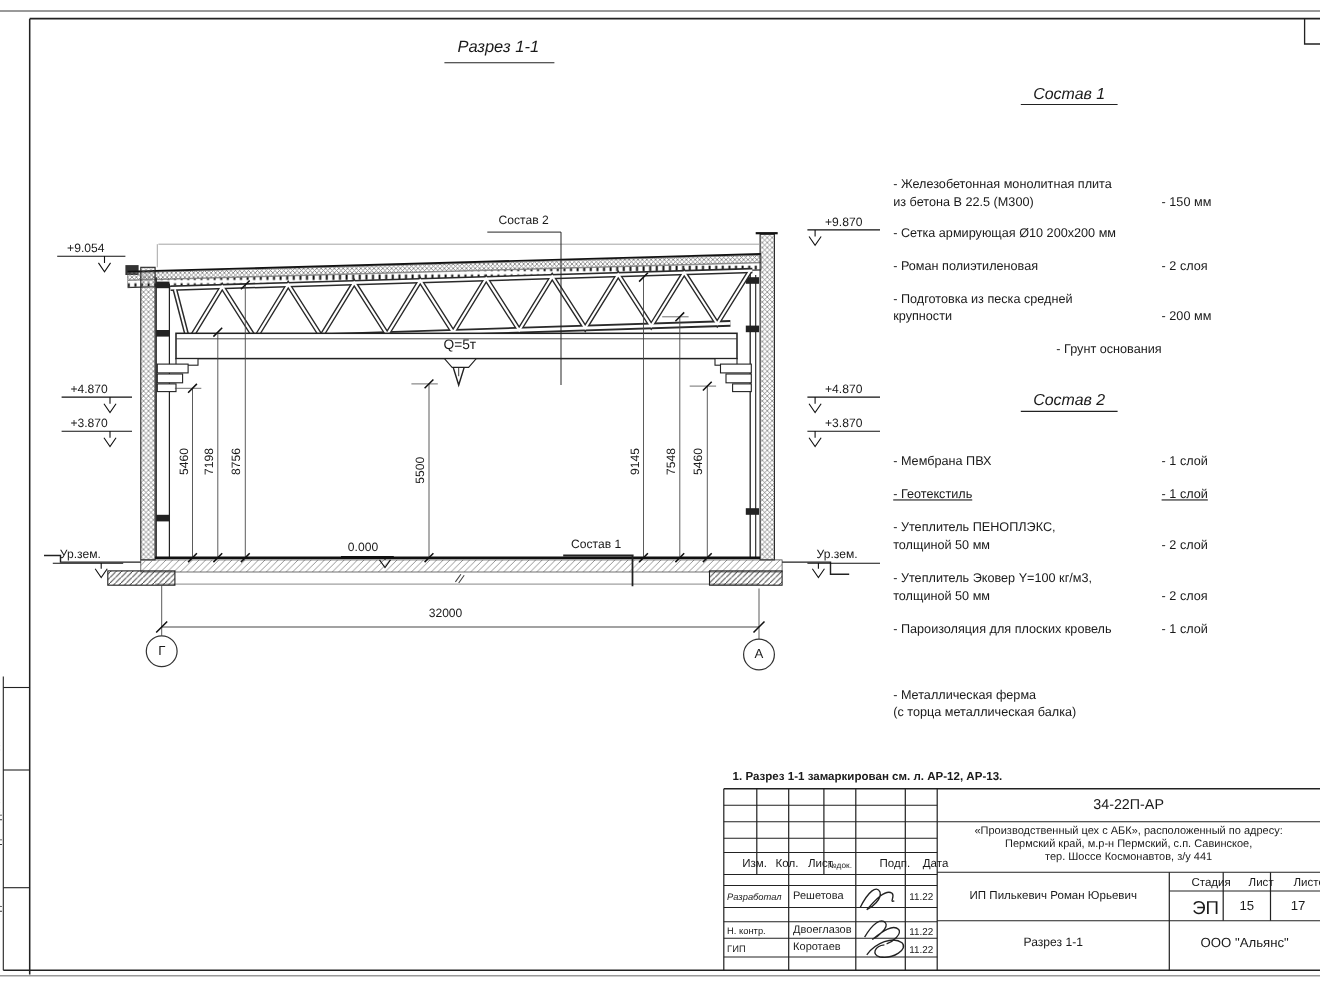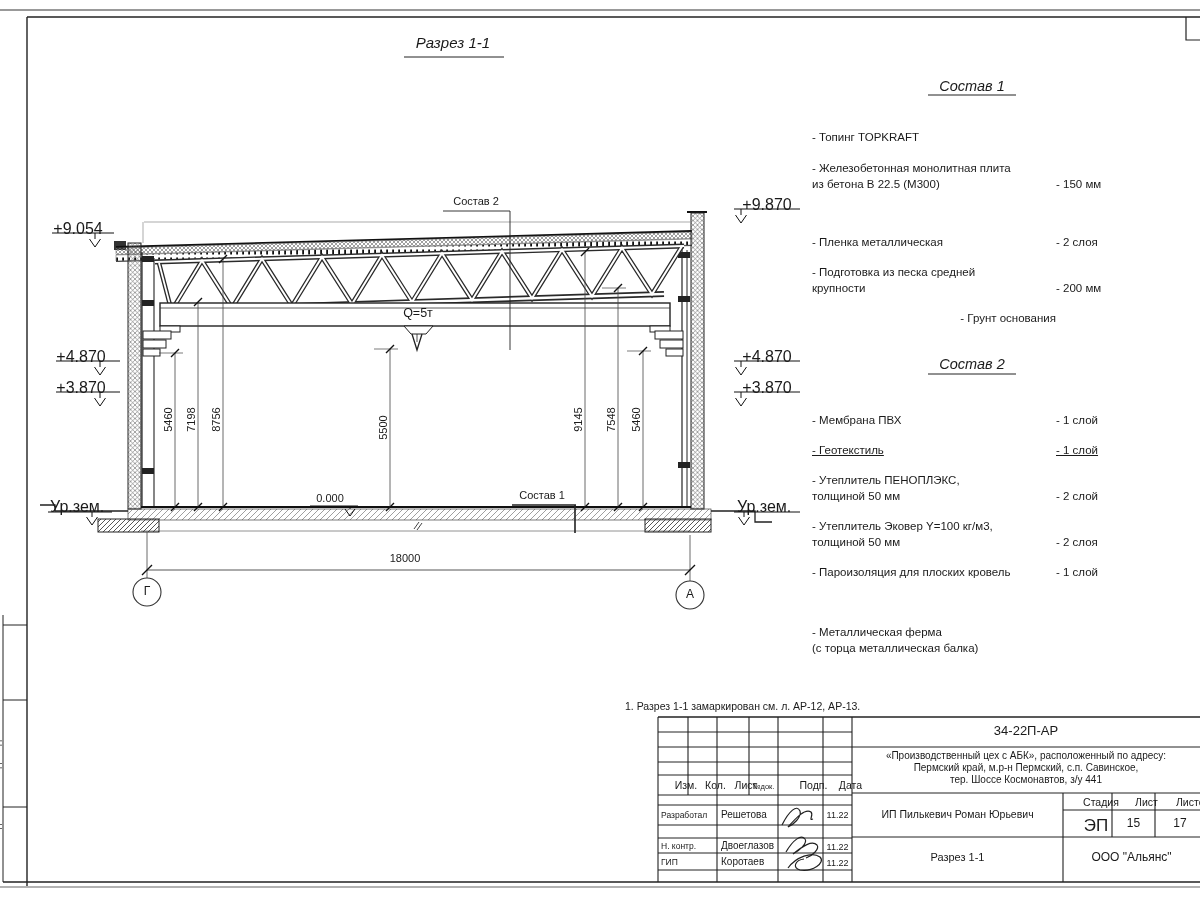--- a/index.html
+++ b/index.html
@@ -5,21 +5,21 @@
   html,body{margin:0;padding:0;background:#fff;width:1200px;height:900px;overflow:hidden;
     font-family:"Liberation Sans","DejaVu Sans",sans-serif;color:#1a1a1a;}
   #sheet{position:relative;width:1200px;height:900px;background:#fff;}
   svg{position:absolute;left:0;top:0;}
   .t{position:absolute;white-space:nowrap;color:#1a1a1a;}
   .c{text-align:center;}
   .ml{white-space:pre-line;}
   .it{font-style:italic;}
   .dimv{position:absolute;width:54px;height:13px;font-size:11px;text-align:center;
         transform:rotate(-90deg);line-height:13px;}
-  .elev{font-size:16px;}
+  .elev{font-size:11px;}
   .row{position:absolute;left:812px;width:296px;display:flex;justify-content:space-between;
        align-items:flex-end;font-size:11.5px;line-height:15.5px;}
   .row .val{width:52px;flex:0 0 52px;text-align:left;}
   .strip{position:absolute;width:100px;height:12px;font-size:9px;text-align:center;
          transform:rotate(-90deg);color:#333;}
   .tb{font-size:10.5px;margin-left:13px;}
 </style>
 </head>
 <body>
 <div id="sheet">
@@ -211,36 +211,36 @@
 <div class="t c elev" style="left:737px;top:498px;width:48px;">Ур.зем.</div>
 
 <div class="dimv" style="left:141px;top:413px;">5460</div>
 <div class="dimv" style="left:164px;top:413px;">7198</div>
 <div class="dimv" style="left:189px;top:413px;">8756</div>
 <div class="dimv" style="left:356px;top:421px;">5500</div>
 <div class="dimv" style="left:551px;top:413px;">9145</div>
 <div class="dimv" style="left:584px;top:413px;">7548</div>
 <div class="dimv" style="left:609px;top:413px;">5460</div>
 
-<div class="t c" style="left:370px;top:552px;width:70px;font-size:11px;">18000</div>
+<div class="t c" style="left:370px;top:552px;width:70px;font-size:11px;">32000</div>
 <div class="t c" style="left:139px;top:584px;width:16px;font-size:12px;">Г</div>
 <div class="t c" style="left:682px;top:587px;width:16px;font-size:12px;">А</div>
 
 <div class="t c it" style="left:925px;top:78px;width:94px;font-size:14.5px;">Состав 1</div>
-<div class="row" style="top:130px;">
-  <span class="ml">- Топинг TOPKRAFT</span>
-  <span class="val"></span>
-    </div>
 <div class="row" style="top:161px;">
   <span class="ml">- Железобетонная  монолитная плита
 из бетона В 22.5 (М300)</span>
   <span class="val">- 150 мм</span>
     </div>
+<div class="row" style="top:205px;">
+  <span class="ml">- Сетка армирующая Ø10 200x200 мм</span>
+  <span class="val"></span>
+    </div>
 <div class="row" style="top:235px;">
-  <span class="ml">- Пленка металлическая</span>
+  <span class="ml">- Роман полиэтиленовая</span>
   <span class="val">-  2 слоя</span>
     </div>
 <div class="row" style="top:265px;">
   <span class="ml">- Подготовка из песка средней
 крупности</span>
   <span class="val">- 200 мм</span>
     </div>
 <div class="row" style="top:311px;justify-content:flex-end;">
   <span class="ml">- Грунт основания</span>
   <span class="val"></span>
@@ -268,39 +268,39 @@
 <div class="row" style="top:565px;">
   <span class="ml">- Пароизоляция для плоских кровель</span>
   <span class="val">- 1 слой</span>
     </div>
 <div class="row" style="top:625px;">
   <span class="ml">- Металлическая ферма
 (с торца металлическая балка)</span>
   <span class="val"></span>
     </div>
 
-<div class="t" style="left:625px;top:700px;font-size:10.5px;">1. Разрез 1-1 замаркирован см. л. АР-12, АР-13.</div>
+<div class="t" style="left:666px;top:700px;font-size:10.5px;font-weight:bold;">1. Разрез 1-1 замаркирован см. л. АР-12, АР-13.</div>
 
 <div class="strip" style="left:-52px;top:656px;">Взам. инв. №</div>
 <div class="strip" style="left:-52px;top:747px;">Подп. и дата</div>
 <div class="strip" style="left:-52px;top:838px;">Инв. № подл.</div>
 
 <div class="t c" style="left:852px;top:723px;width:348px;font-size:13px;">34-22П-АР</div>
 <div class="t c" style="left:856px;top:750px;width:340px;font-size:10px;">«Производственный цех с АБК», расположенный по адресу:</div>
 <div class="t c" style="left:856px;top:762px;width:340px;font-size:10px;">Пермский край, м.р-н Пермский, с.п. Савинское,</div>
 <div class="t c" style="left:856px;top:774px;width:340px;font-size:10px;">тер. Шоссе Космонавтов, з/у 441</div>
 
 <div class="t c tb" style="left:658px;top:779px;width:30px;">Изм.</div>
 <div class="t c tb" style="left:688px;top:779px;width:29px;">Кол.</div>
 <div class="t c tb" style="left:717px;top:779px;width:32px;">Лист</div>
 <div class="t c" style="left:749px;top:782px;width:29px;font-size:7.5px;">№док.</div>
 <div class="t c tb" style="left:778px;top:779px;width:45px;">Подп.</div>
 <div class="t c tb" style="left:823px;top:779px;width:29px;">Дата</div>
 
-<div class="t" style="left:661px;top:810px;font-size:8.5px;">Разработал</div>
+<div class="t" style="left:661px;top:810px;font-size:8.5px;font-style:italic;">Разработал</div>
 <div class="t" style="left:721px;top:809px;font-size:10px;">Решетова</div>
 <div class="t c" style="left:824px;top:810px;width:27px;font-size:9px;">11.22</div>
 <div class="t" style="left:661px;top:841px;font-size:8.5px;">Н. контр.</div>
 <div class="t" style="left:721px;top:840px;font-size:10px;">Двоеглазов</div>
 <div class="t c" style="left:824px;top:842px;width:27px;font-size:9px;">11.22</div>
 <div class="t" style="left:661px;top:857px;font-size:8.5px;">ГИП</div>
 <div class="t" style="left:721px;top:856px;font-size:10px;">Коротаев</div>
 <div class="t c" style="left:824px;top:858px;width:27px;font-size:9px;">11.22</div>
 
 <div class="t c" style="left:854px;top:808px;width:207px;font-size:10.5px;">ИП Пилькевич Роман Юрьевич</div>

